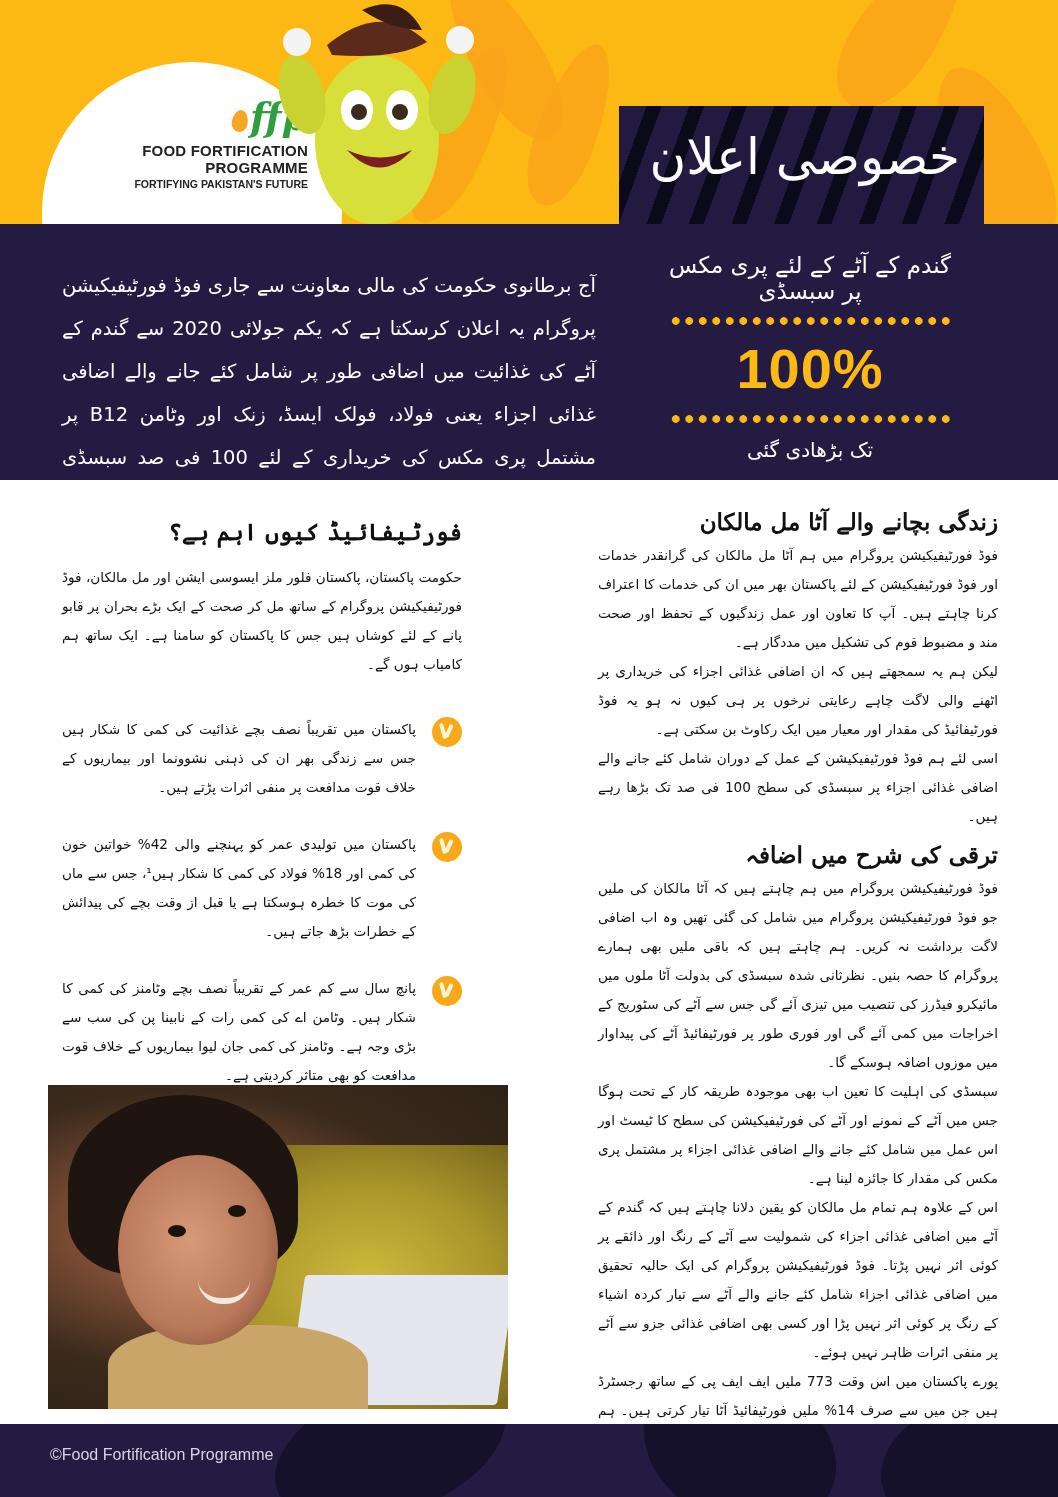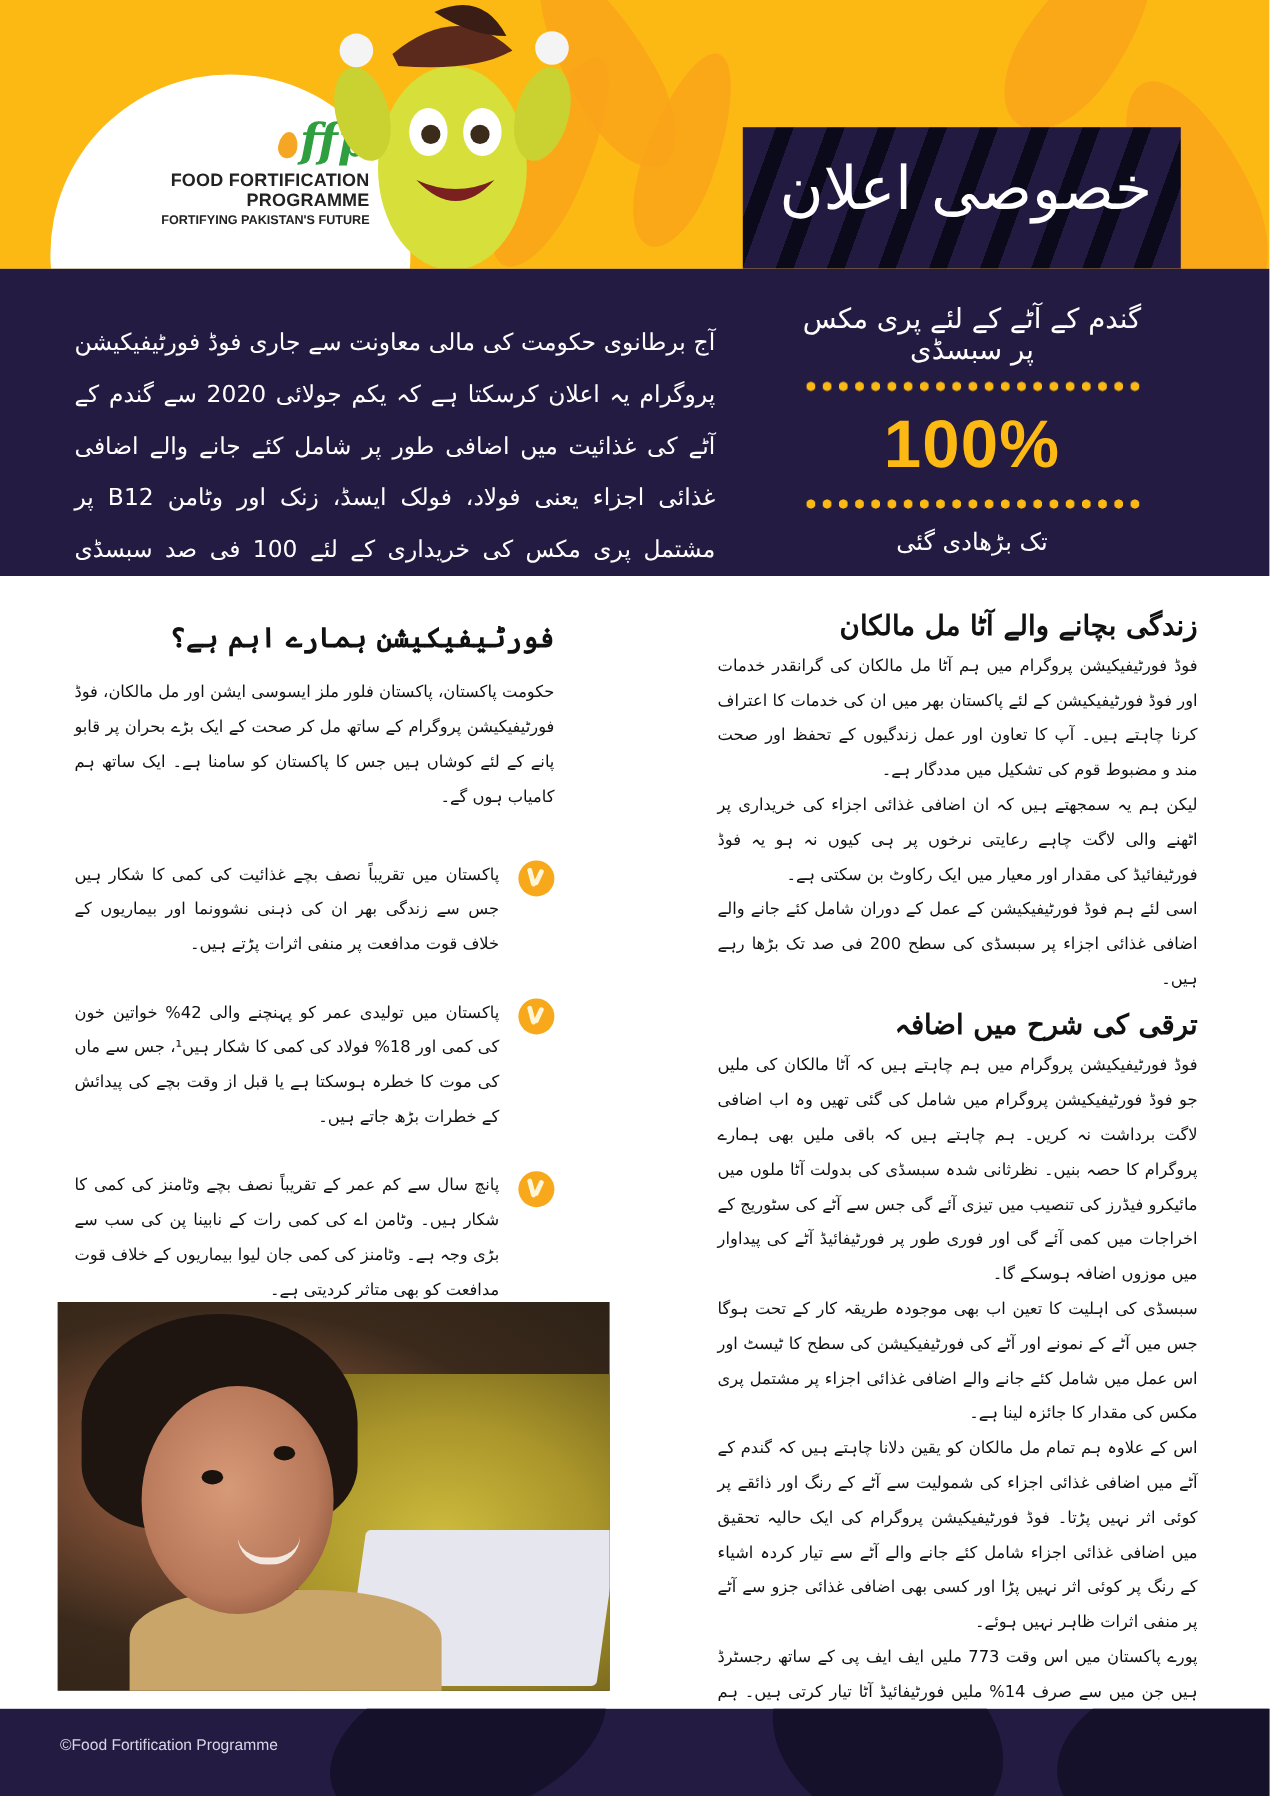--- a/index.html
+++ b/index.html
@@ -37,21 +37,21 @@
   .photo .book { position:absolute; left:248px; top:190px; width:210px; height:130px; background:#e6e6ee; transform:skewX(-8deg); border-radius:4px; }
   .photo .face { position:absolute; left:70px; top:70px; width:160px; height:190px; border-radius:50%; background:radial-gradient(ellipse at 45% 45%, #d79a78 0%, #b8785a 60%, #6d4028 100%); }
   .photo .hair { position:absolute; left:20px; top:10px; width:230px; height:180px; border-radius:50% 50% 30% 30%; background:#1e1510; }
   .photo .eye1, .photo .eye2 { position:absolute; width:18px; height:12px; background:#1a120c; border-radius:50%; }
   .photo .eye1 { left:120px; top:140px; }
   .photo .eye2 { left:180px; top:120px; }
   .photo .smile { position:absolute; left:150px; top:195px; width:52px; height:18px; border-bottom:6px solid #f2e8e0; border-radius:0 0 40px 40px; }
   .photo .uniform { position:absolute; left:60px; top:240px; width:260px; height:100px; background:#c9a56a; border-radius:40% 40% 0 0; }
   .footer { position:absolute; left:0; top:1424px; width:1058px; height:73px; background:#241b42; overflow:hidden; }
   .footer-shape { position:absolute; background:#15112b; border-radius:50%; }
-  .copyright { position:absolute; left:50px; top:22px; color:#d8d4e6; font-family:"Liberation Sans", sans-serif; font-size:13px; }
+  .copyright { position:absolute; left:50px; top:22px; color:#d8d4e6; font-family:"Liberation Sans", sans-serif; font-size:16px; }
 </style>
 </head>
 <body>
 
 <div class="header">
   <div class="wheat-leaf" style="left:470px;top:-40px;width:70px;height:190px;transform:rotate(-30deg);"></div>
   <div class="wheat-leaf" style="left:540px;top:40px;width:60px;height:170px;transform:rotate(20deg);"></div>
   <div class="wheat-leaf" style="left:860px;top:-60px;width:80px;height:180px;transform:rotate(35deg);"></div>
   <div class="wheat-leaf" style="left:950px;top:60px;width:90px;height:200px;transform:rotate(-25deg);"></div>
   <div class="wheat-leaf" style="left:430px;top:40px;width:60px;height:190px;transform:rotate(25deg);"></div>
@@ -94,30 +94,30 @@
     <div class="promo-big">100%</div>
     <div class="dots" style="margin-top:2px;"></div>
     <div class="promo-bottom">تک بڑھادی گئی</div>
   </div>
 </div>
 
 <div class="col-right">
   <h2 class="sec">زندگی بچانے والے آٹا مل مالکان</h2>
   <p class="body">فوڈ فورٹیفیکیشن پروگرام میں ہم آٹا مل مالکان کی گرانقدر خدمات اور فوڈ فورٹیفیکیشن کے لئے پاکستان بھر میں ان کی خدمات کا اعتراف کرنا چاہتے ہیں۔ آپ کا تعاون اور عمل زندگیوں کے تحفظ اور صحت مند و مضبوط قوم کی تشکیل میں مددگار ہے۔</p>
   <p class="body">لیکن ہم یہ سمجھتے ہیں کہ ان اضافی غذائی اجزاء کی خریداری پر اٹھنے والی لاگت چاہے رعایتی نرخوں پر ہی کیوں نہ ہو یہ فوڈ فورٹیفائیڈ کی مقدار اور معیار میں ایک رکاوٹ بن سکتی ہے۔</p>
-  <p class="body">اسی لئے ہم فوڈ فورٹیفیکیشن کے عمل کے دوران شامل کئے جانے والے اضافی غذائی اجزاء پر سبسڈی کی سطح 200 فی صد تک بڑھا رہے ہیں۔</p>
+  <p class="body">اسی لئے ہم فوڈ فورٹیفیکیشن کے عمل کے دوران شامل کئے جانے والے اضافی غذائی اجزاء پر سبسڈی کی سطح 100 فی صد تک بڑھا رہے ہیں۔</p>
   <h2 class="sec" style="margin-top:10px;">ترقی کی شرح میں اضافہ</h2>
   <p class="body">فوڈ فورٹیفیکیشن پروگرام میں ہم چاہتے ہیں کہ آٹا مالکان کی ملیں جو فوڈ فورٹیفیکیشن پروگرام میں شامل کی گئی تھیں وہ اب اضافی لاگت برداشت نہ کریں۔ ہم چاہتے ہیں کہ باقی ملیں بھی ہمارے پروگرام کا حصہ بنیں۔ نظرثانی شدہ سبسڈی کی بدولت آٹا ملوں میں مائیکرو فیڈرز کی تنصیب میں تیزی آئے گی جس سے آٹے کی سٹوریج کے اخراجات میں کمی آئے گی اور فوری طور پر فورٹیفائیڈ آٹے کی پیداوار میں موزوں اضافہ ہوسکے گا۔</p>
   <p class="body">سبسڈی کی اہلیت کا تعین اب بھی موجودہ طریقہ کار کے تحت ہوگا جس میں آٹے کے نمونے اور آٹے کی فورٹیفیکیشن کی سطح کا ٹیسٹ اور اس عمل میں شامل کئے جانے والے اضافی غذائی اجزاء پر مشتمل پری مکس کی مقدار کا جائزہ لینا ہے۔</p>
   <p class="body">اس کے علاوہ ہم تمام مل مالکان کو یقین دلانا چاہتے ہیں کہ گندم کے آٹے میں اضافی غذائی اجزاء کی شمولیت سے آٹے کے رنگ اور ذائقے پر کوئی اثر نہیں پڑتا۔ فوڈ فورٹیفیکیشن پروگرام کی ایک حالیہ تحقیق میں اضافی غذائی اجزاء شامل کئے جانے والے آٹے سے تیار کردہ اشیاء کے رنگ پر کوئی اثر نہیں پڑا اور کسی بھی اضافی غذائی جزو سے آٹے پر منفی اثرات ظاہر نہیں ہوئے۔</p>
   <p class="body">پورے پاکستان میں اس وقت 773 ملیں ایف ایف پی کے ساتھ رجسٹرڈ ہیں جن میں سے صرف 14% ملیں فورٹیفائیڈ آٹا تیار کرتی ہیں۔ ہم جانتے ہیں کہ ہم مزید پیش رفت کرسکتے ہیں اسی لئے ہم نے اضافی غذائی اجزاء پر سبسڈی کو 100% کردیا ہے۔</p>
 </div>
 
 <div class="col-left">
-  <h2 class="sec" style="margin-bottom:18px;">فورٹیفیکیشن ہمارے اہم ہے؟</h2>
+  <h2 class="sec" style="margin-bottom:18px;">فورٹیفائیڈ کیوں اہم ہے؟</h2>
   <p class="body">حکومت پاکستان، پاکستان فلور ملز ایسوسی ایشن اور مل مالکان، فوڈ فورٹیفیکیشن پروگرام کے ساتھ مل کر صحت کے ایک بڑے بحران پر قابو پانے کے لئے کوشاں ہیں جس کا پاکستان کو سامنا ہے۔ ایک ساتھ ہم کامیاب ہوں گے۔</p>
   <div class="bullet-row" style="margin-top:36px;">
     <span class="bullet-icon"></span>
     <p class="body">پاکستان میں تقریباً نصف بچے غذائیت کی کمی کا شکار ہیں جس سے زندگی بھر ان کی ذہنی نشوونما اور بیماریوں کے خلاف قوت مدافعت پر منفی اثرات پڑتے ہیں۔</p>
   </div>
   <div class="bullet-row">
     <span class="bullet-icon"></span>
     <p class="body">پاکستان میں تولیدی عمر کو پہنچنے والی 42% خواتین خون کی کمی اور 18% فولاد کی کمی کا شکار ہیں¹، جس سے ماں کی موت کا خطرہ ہوسکتا ہے یا قبل از وقت بچے کی پیدائش کے خطرات بڑھ جاتے ہیں۔</p>
   </div>
   <div class="bullet-row">

